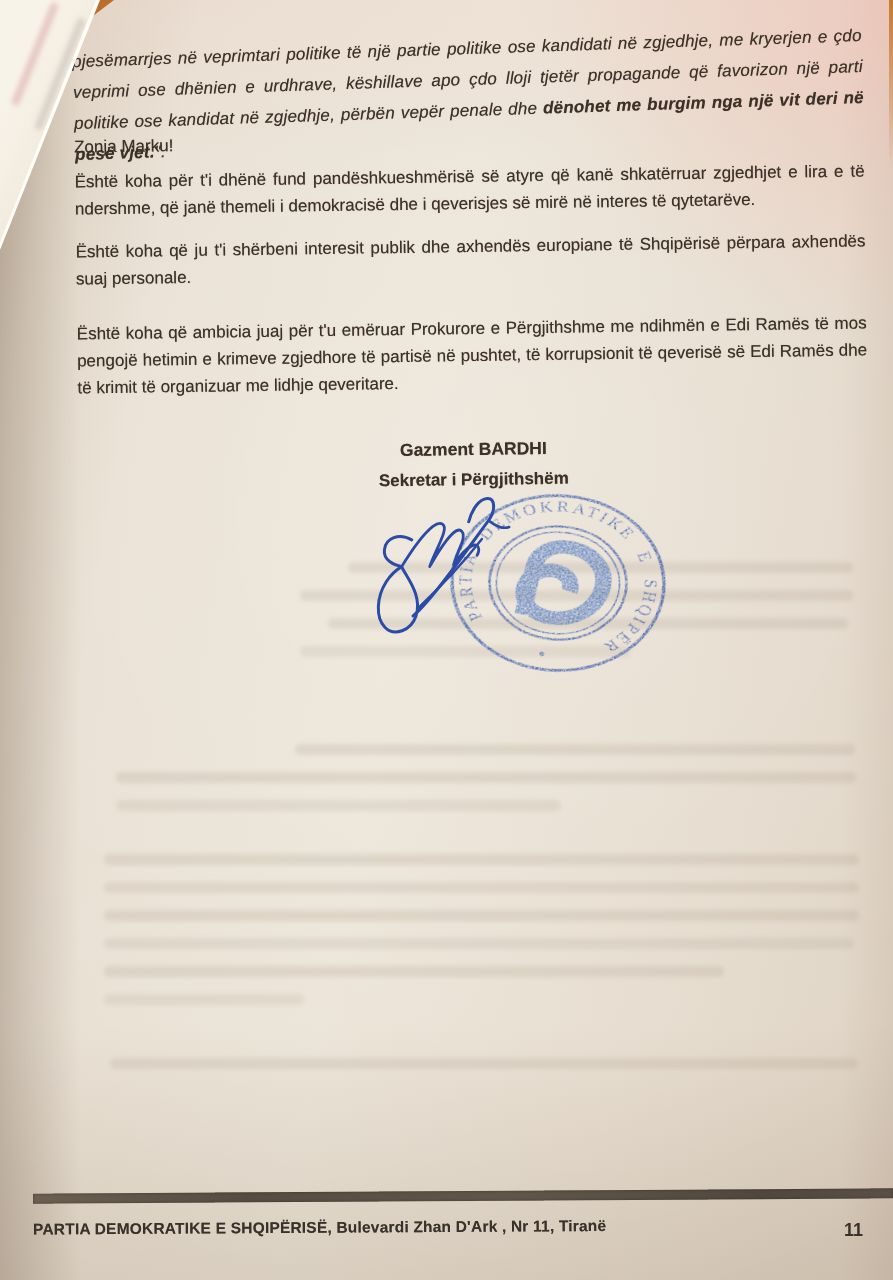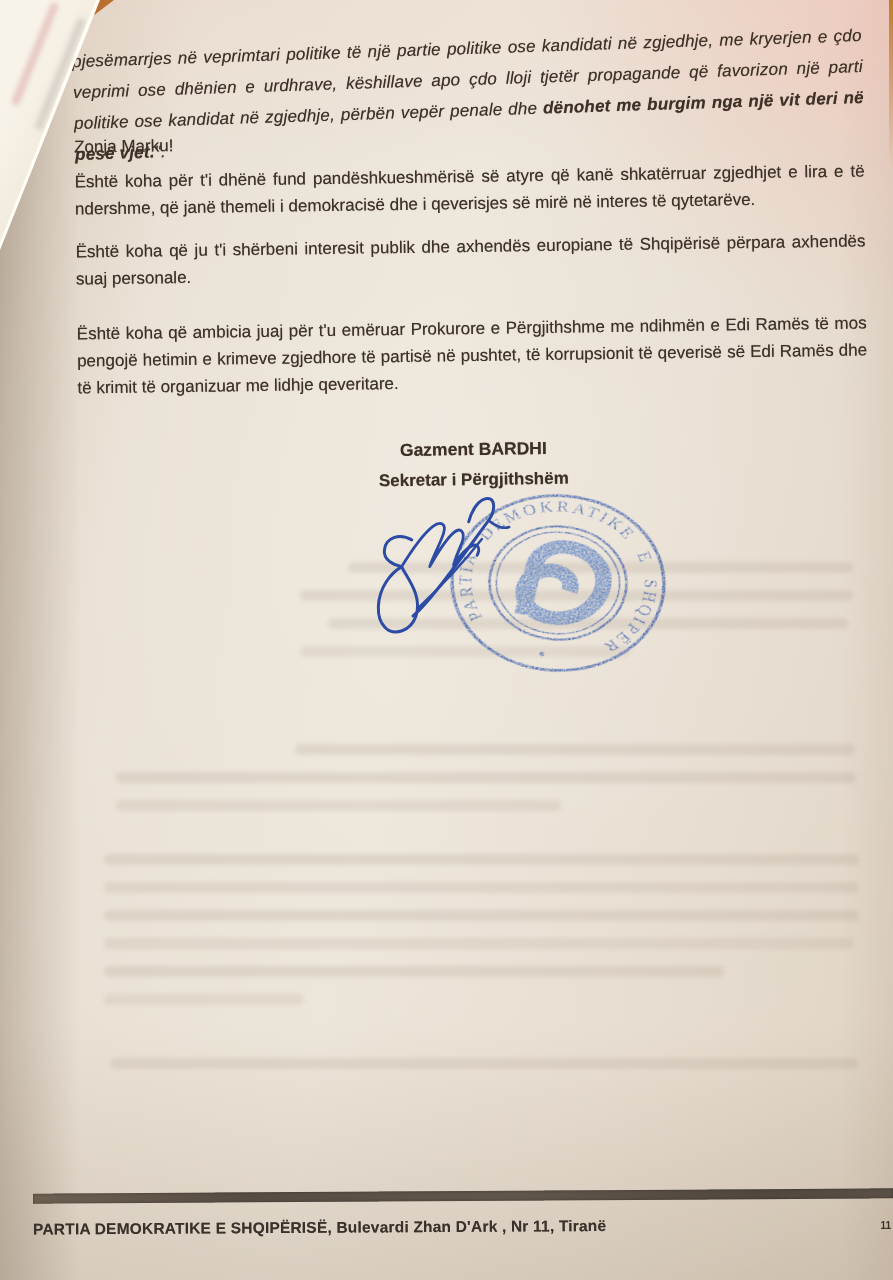--- a/index.html
+++ b/index.html
@@ -64,22 +64,22 @@
     background:linear-gradient(to bottom,#c27a33,rgba(194,122,51,0));}
 
   .footer-bar{position:absolute;left:33px;top:1191px;width:860px;height:10px;
     transform:rotate(-0.35deg);
     background:linear-gradient(90deg,#6d5f52,#564c42 25%,#60564b 55%,#51473d 85%,#5a5046);
     box-shadow:inset 0 0 3px rgba(0,0,0,.35);}
   .footer-text{position:absolute;left:33px;top:1218px;width:820px;
     transform:rotate(-0.35deg);
     font-weight:bold;font-size:15.5px;color:#39312a;letter-spacing:.2px;
     text-shadow:0 0 .6px rgba(57,49,42,.5);}
-  .page-number{position:absolute;right:2px;top:1220px;
-    font-weight:bold;font-size:10px;color:#39312a;}
+  .page-number{position:absolute;right:30px;top:1220px;
+    font-weight:bold;font-size:18px;color:#39312a;}
 </style>
 </head>
 <body>
 
 <div class="page">
 
   <div class="vignette"></div>
 
   <div class="content">
     <p class="quote"><span>pjesëmarrjes në veprimtari politike të një partie politike ose kandidati në zgjedhje, me kryerjen e çdo veprimi ose dhënien e urdhrave, këshillave apo çdo lloji tjetër propagande që favorizon një parti politike ose kandidat në zgjedhje, përbën vepër penale dhe </span><b>dënohet me burgim nga një vit deri në pesë vjet.</b><span>".</span></p>

